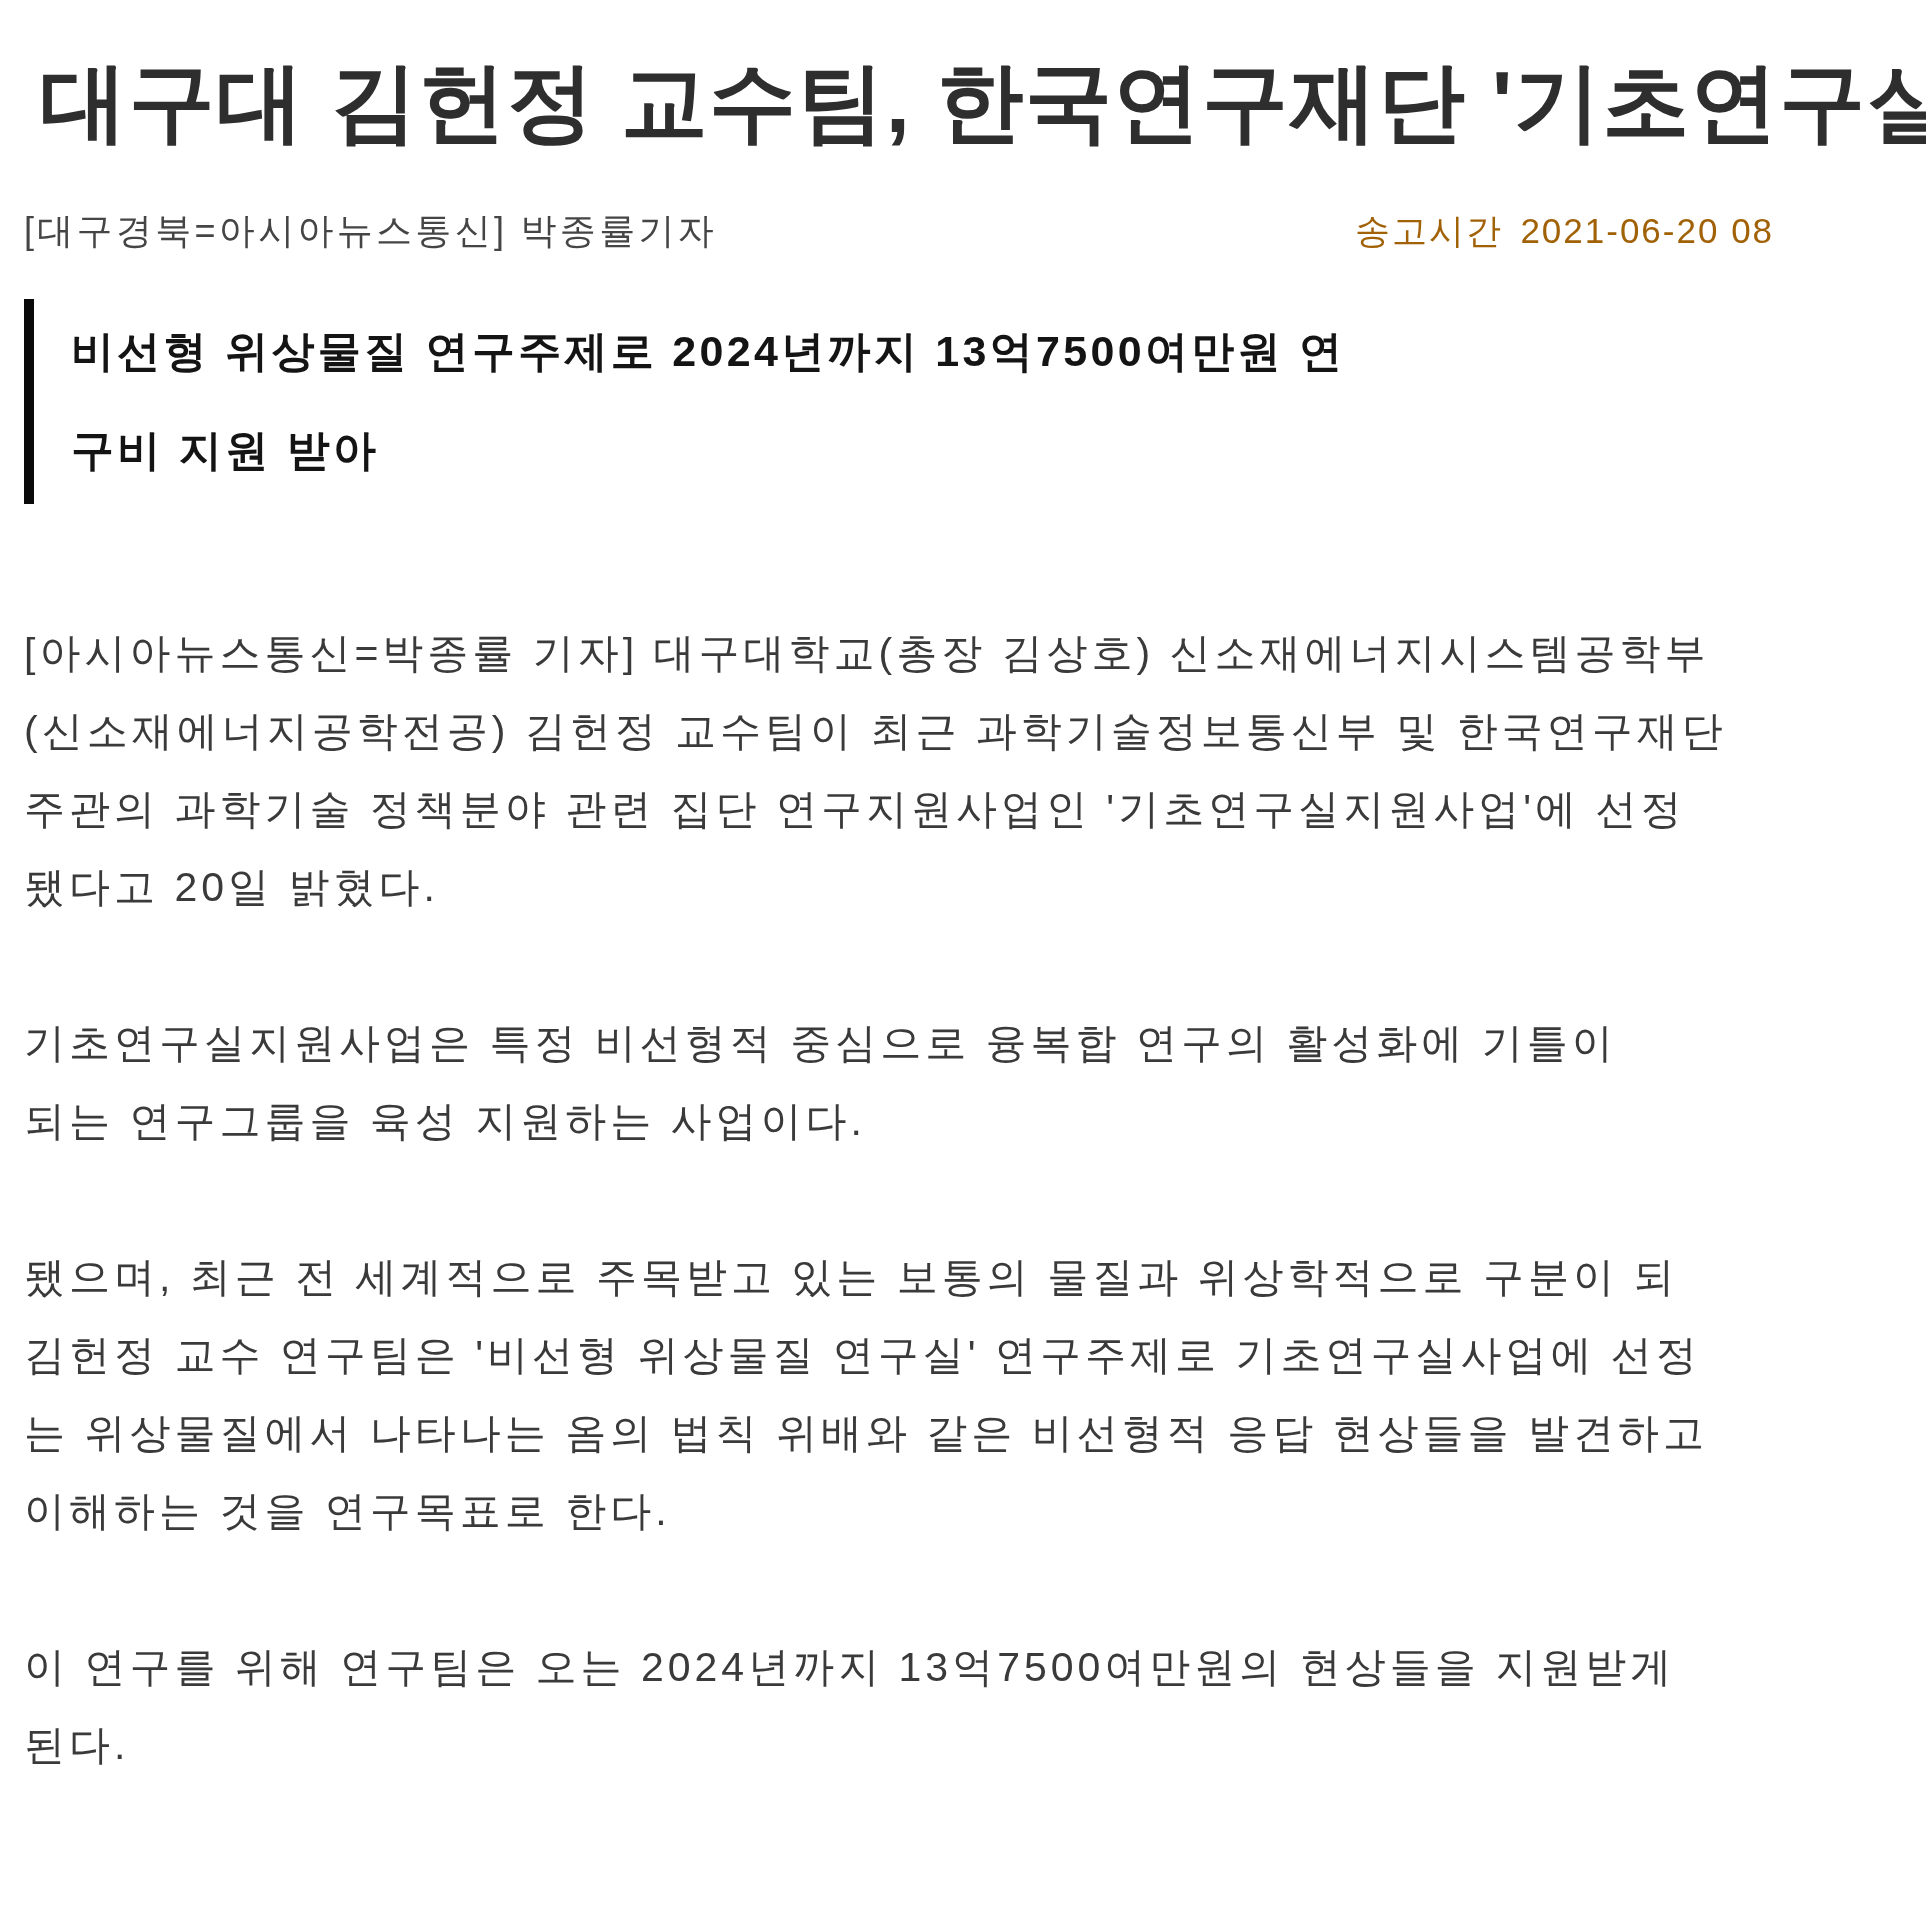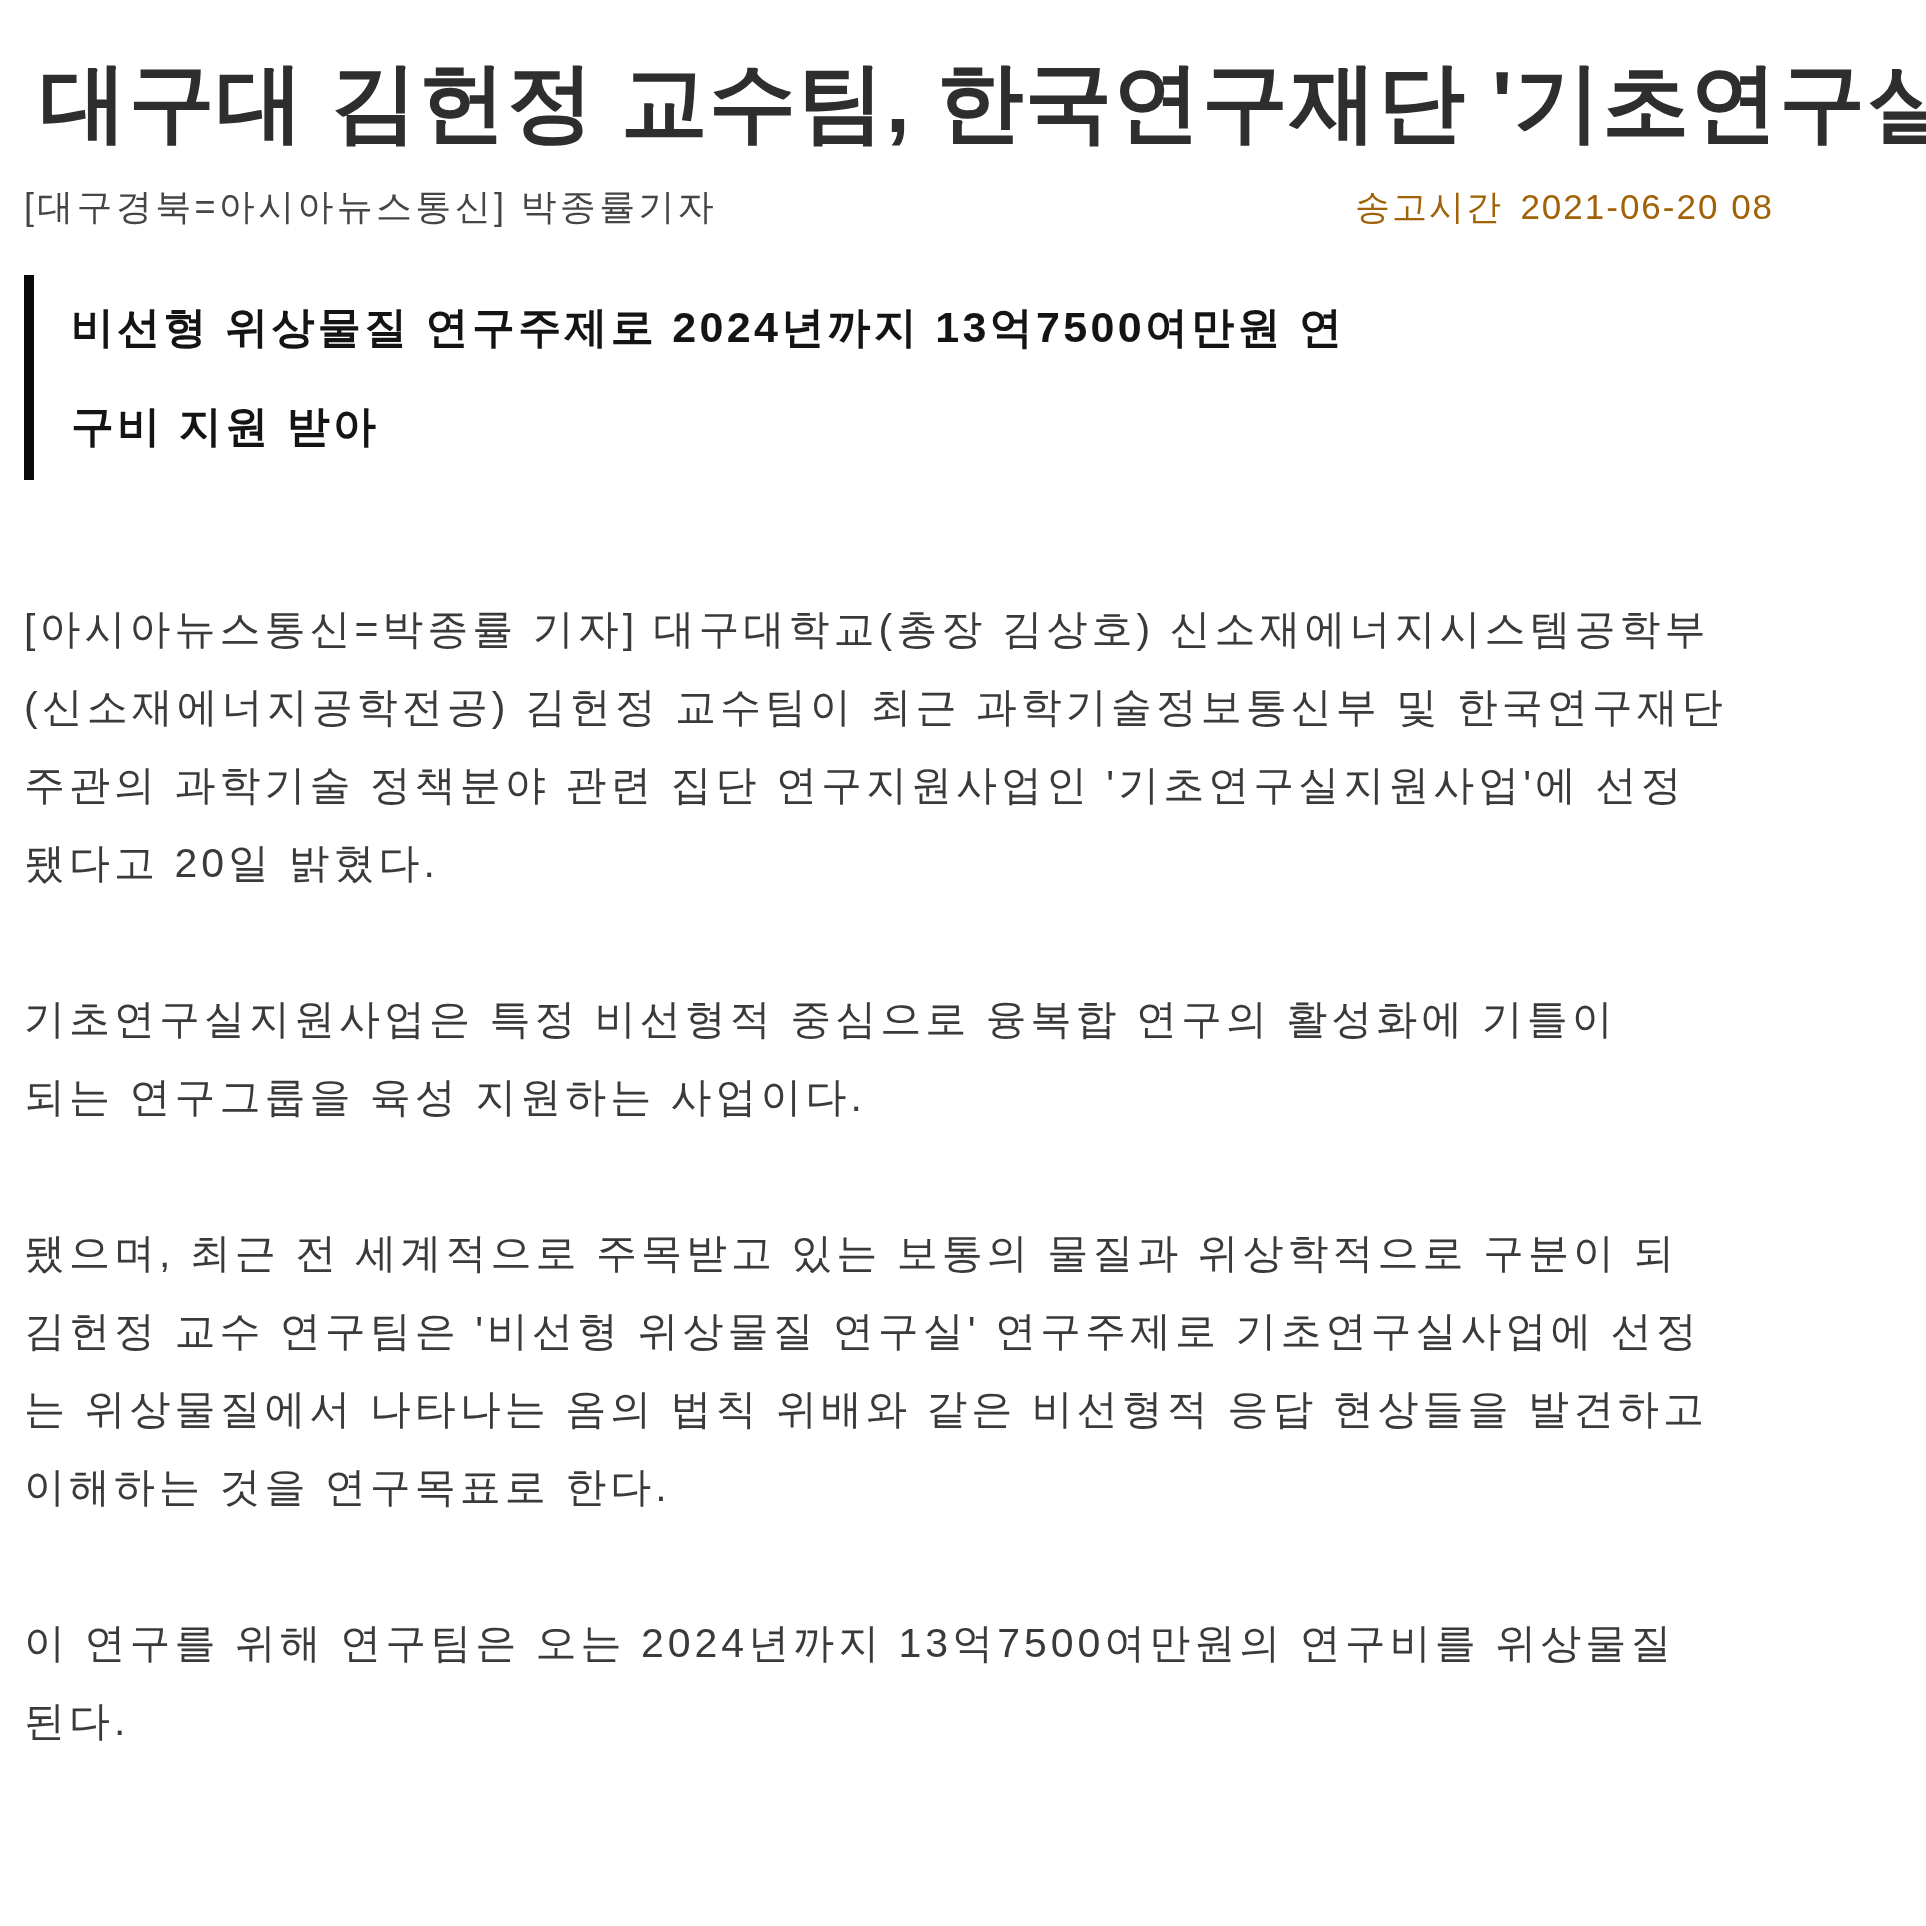--- a/index.html
+++ b/index.html
@@ -10,21 +10,21 @@
   .page{position:relative;padding:28px 0 0 24px;width:1902px;}
 
   
   .headline{margin:16px;font-weight:700;color:#2e2e2e;}
   .headline .hl-line{
     display:block;white-space:nowrap;
     font-size:87px;line-height:115px;letter-spacing:1.3px;
   }
 
   
-  .byline-row{position:relative;margin-top:24px;height:43px;}
+  .byline-row{position:relative;margin-top:48px;height:43px;}
   .byline{
     font-size:36px;color:#454545;letter-spacing:3.3px;white-space:nowrap;
   }
   .sent-time{
     position:absolute;left:1331px;top:1.3px;white-space:nowrap;
     font-size:35px;color:#a16207;letter-spacing:2px;
   }
   .sent-time .sep{display:inline-block;width:17.4px;}
 
   
@@ -77,19 +77,19 @@
         <span class="body-line">기초연구실지원사업은 특정 비선형적 중심으로 융복합 연구의 활성화에 기틀이</span>
         <span class="body-line">되는 연구그룹을 육성 지원하는 사업이다.</span>
       </div>
       <div class="para">
         <span class="body-line">됐으며, 최근 전 세계적으로 주목받고 있는 보통의 물질과 위상학적으로 구분이 되</span>
         <span class="body-line">김헌정 교수 연구팀은 '비선형 위상물질 연구실' 연구주제로 기초연구실사업에 선정</span>
         <span class="body-line">는 위상물질에서 나타나는 옴의 법칙 위배와 같은 비선형적 응답 현상들을 발견하고</span>
         <span class="body-line">이해하는 것을 연구목표로 한다.</span>
       </div>
       <div class="para">
-        <span class="body-line">이 연구를 위해 연구팀은 오는 2024년까지 13억7500여만원의 연구비를 위상물질</span>
+        <span class="body-line">이 연구를 위해 연구팀은 오는 2024년까지 13억7500여만원의 현상들을 지원받게</span>
         <span class="body-line">된다.</span>
       </div>
     </div>
 
 </div>
 
 
 </body></html>

